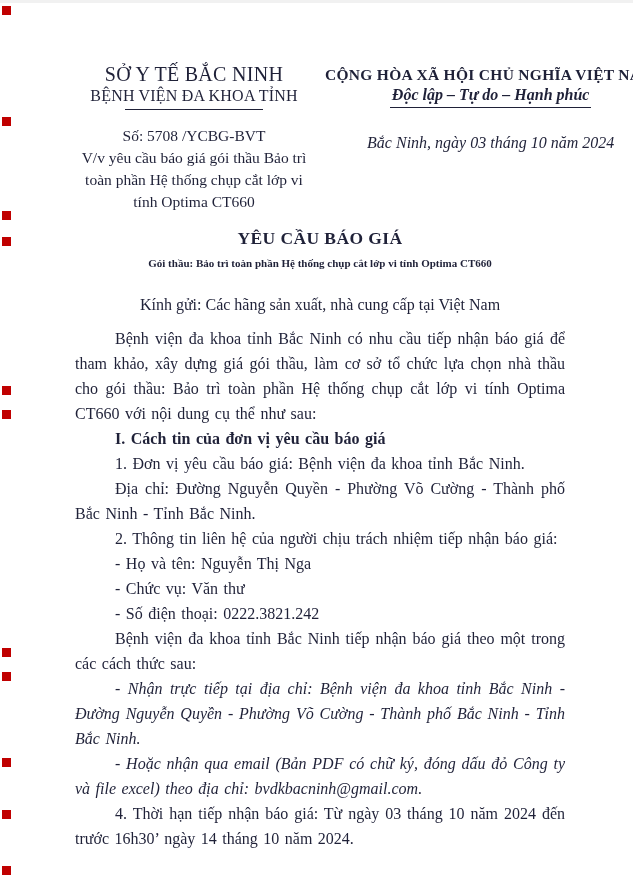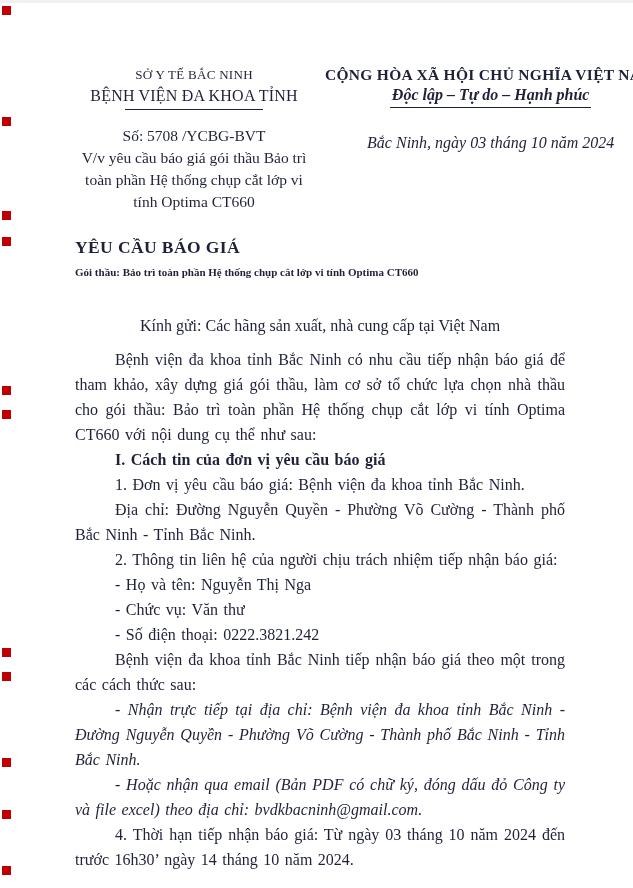--- a/index.html
+++ b/index.html
@@ -18,35 +18,35 @@
   .page{
     position:absolute;top:0;left:0;
     width:633px;height:888px;
     padding:64px 68px 0 75px;
     box-sizing:border-box;
   }
   
   .header{display:flex;width:100%;}
   .hdr-left{width:238px;text-align:center;flex-shrink:0;}
   .hdr-right{flex:1;text-align:center;padding-left:12px;}
-  .hdr-line1{font-size:13px;letter-spacing:.3px;line-height:21px;}
+  .hdr-line1{font-size:20px;letter-spacing:.3px;line-height:21px;}
   .hdr-line2{font-size:16px;font-weight:normal;letter-spacing:.2px;line-height:21px;}
   .rule{height:0;border-top:1.5px solid #1f2138;margin:3px auto 0 auto;}
   .rule-left{width:138px;}
   .doc-number{font-size:15.5px;margin-top:15px;line-height:21px;}
   .doc-subject{font-size:15.5px;line-height:22px;margin-top:1px;}
   .hdr-right .hdr-line1{white-space:nowrap;font-weight:bold;font-size:15.5px;}
   .motto{display:inline-block;font-size:16px;font-weight:bold;
          border-bottom:1.5px solid #1f2138;padding:0 2px 2px 2px;line-height:20px;font-style:italic;}
   .dateline{font-size:16px;font-style:italic;margin-top:24px;line-height:21px;}
   
-  .title-block{text-align:left;margin-top:22px;}
+  .title-block{text-align:center;margin-top:13px;}
   .title-main{font-size:17.5px;font-weight:bold;letter-spacing:.4px;line-height:25px;}
   .title-sub{font-size:11px;font-weight:bold;line-height:25px;}
-  .salutation{text-align:center;font-size:16px;margin-top:28px;margin-bottom:9px;line-height:25px;}
+  .salutation{text-align:center;font-size:16px;margin-top:16px;margin-bottom:9px;line-height:25px;}
   
   .doc-body{margin-top:0;}
   .para{
     margin:0;
     font-size:16px;
     line-height:25px;
     text-align:justify;
     text-indent:40px;
     word-spacing:1.5px;
   }

